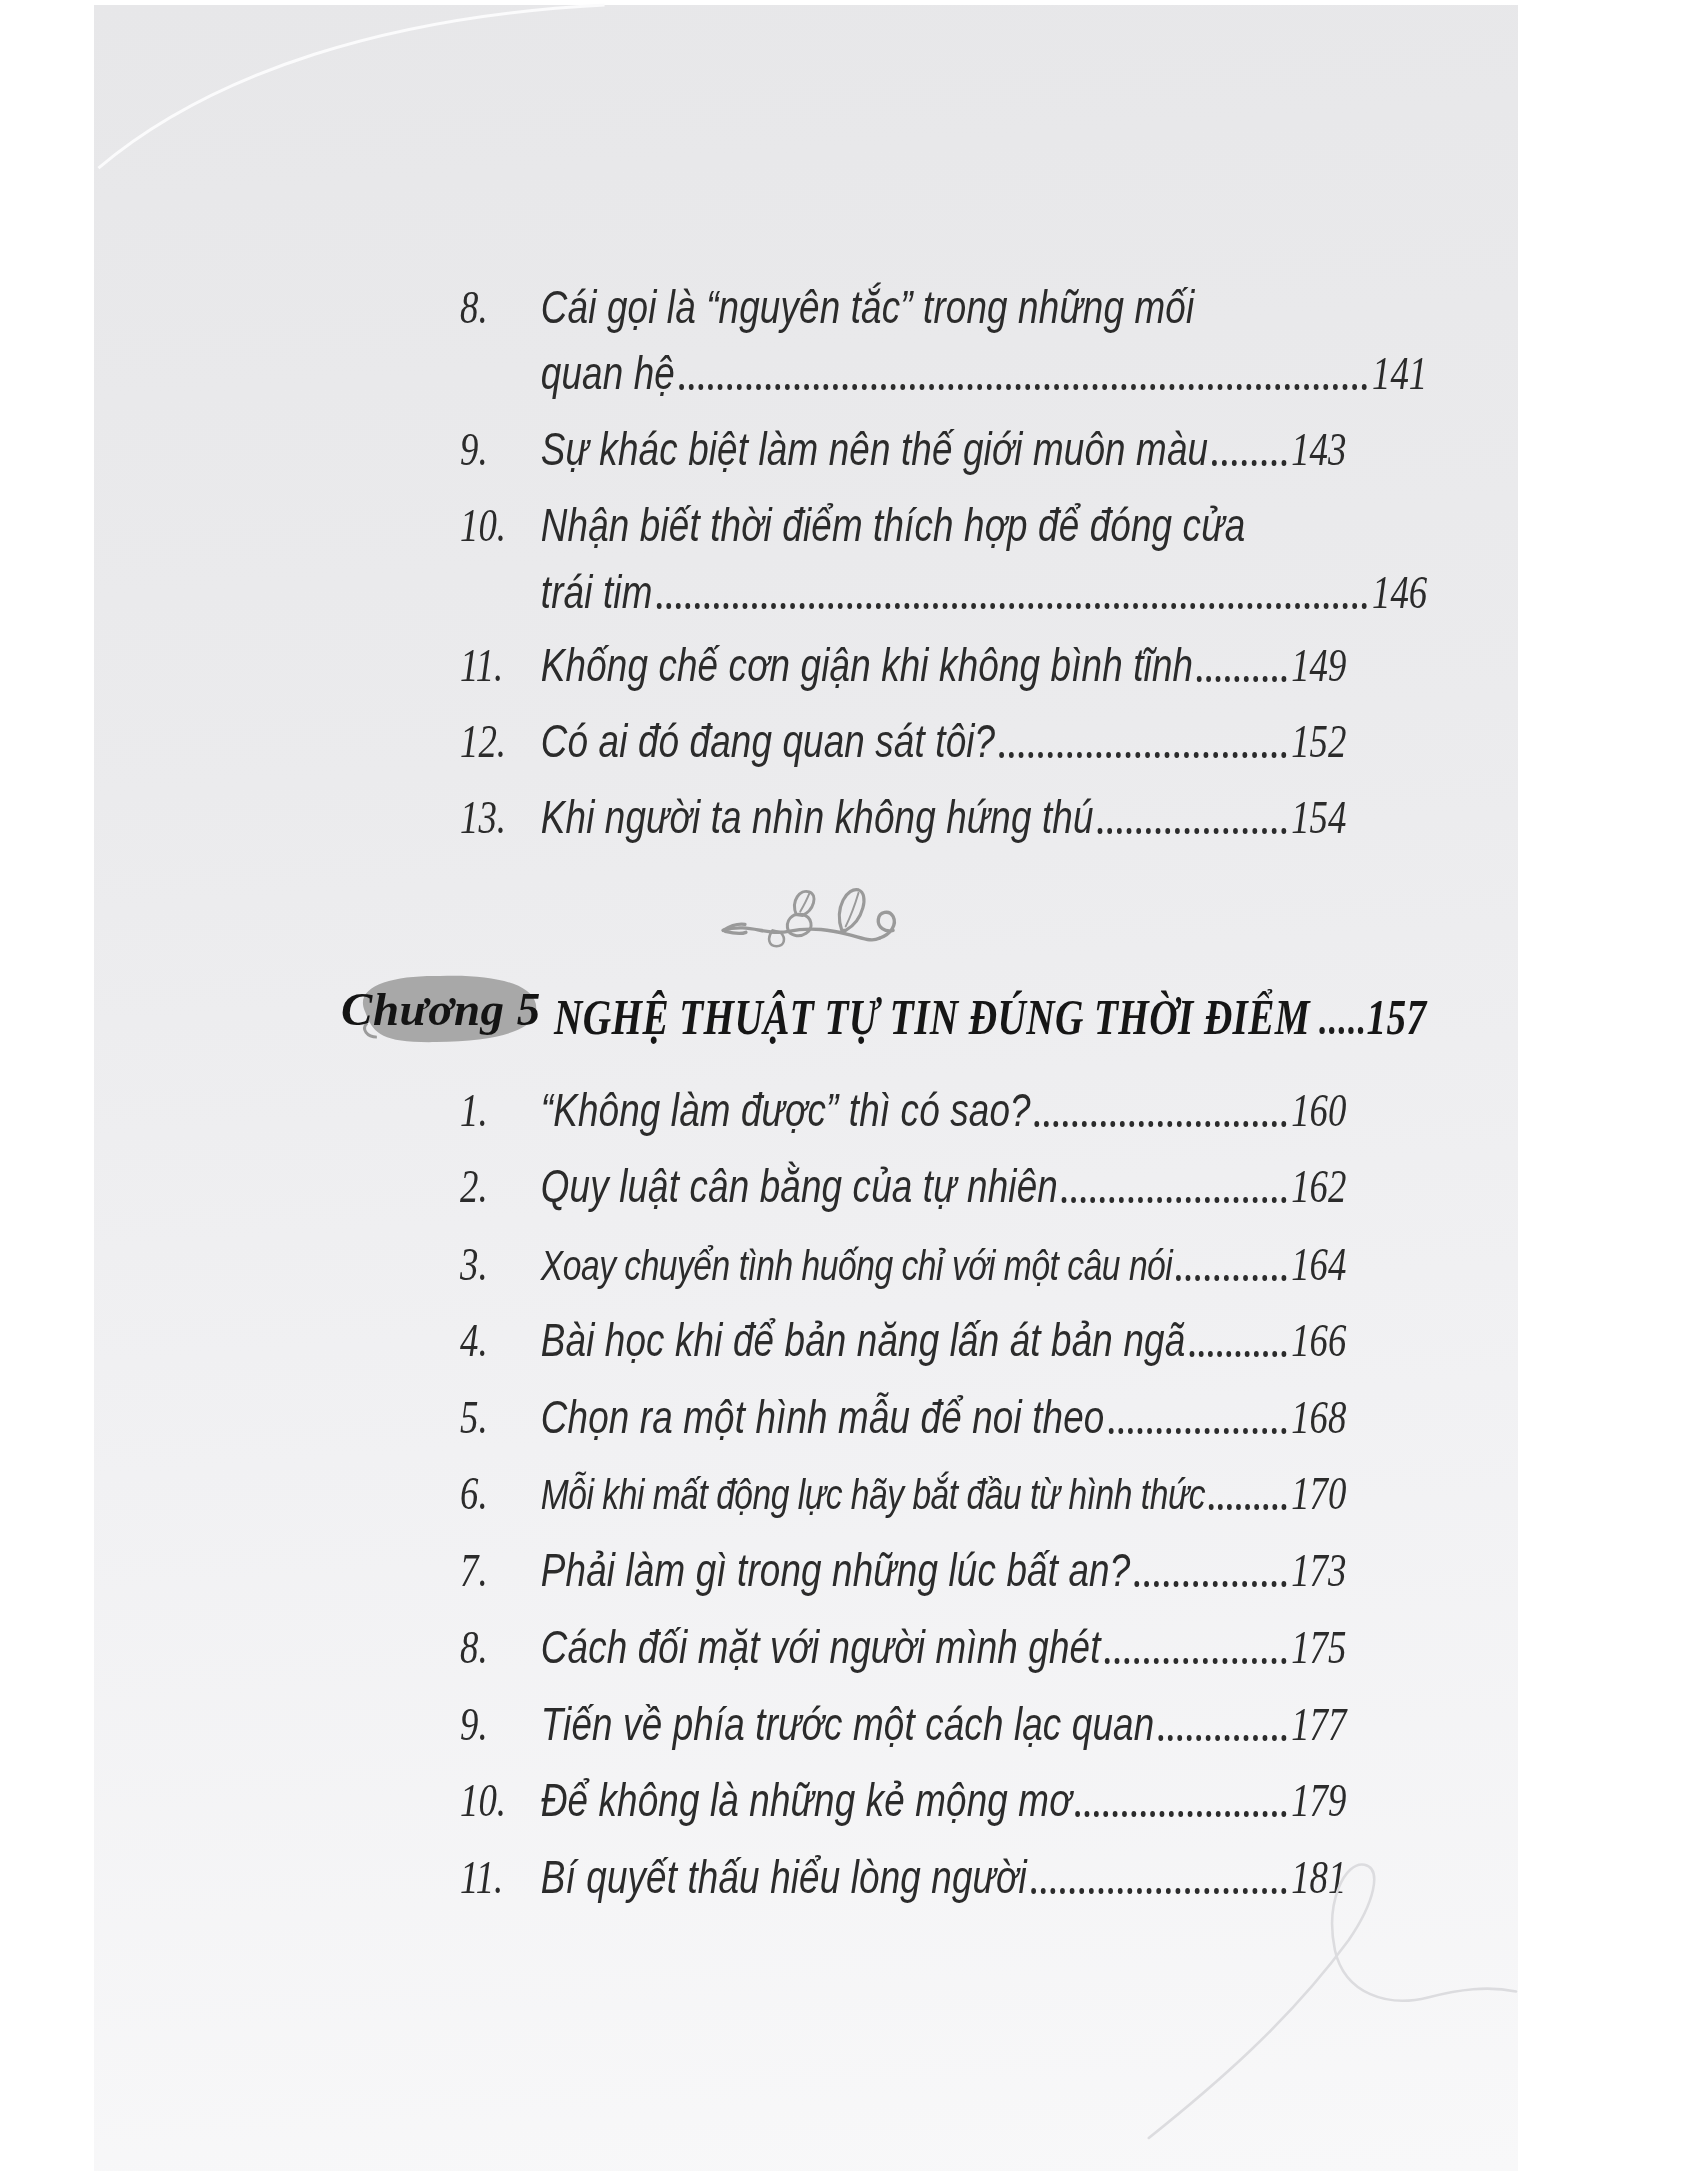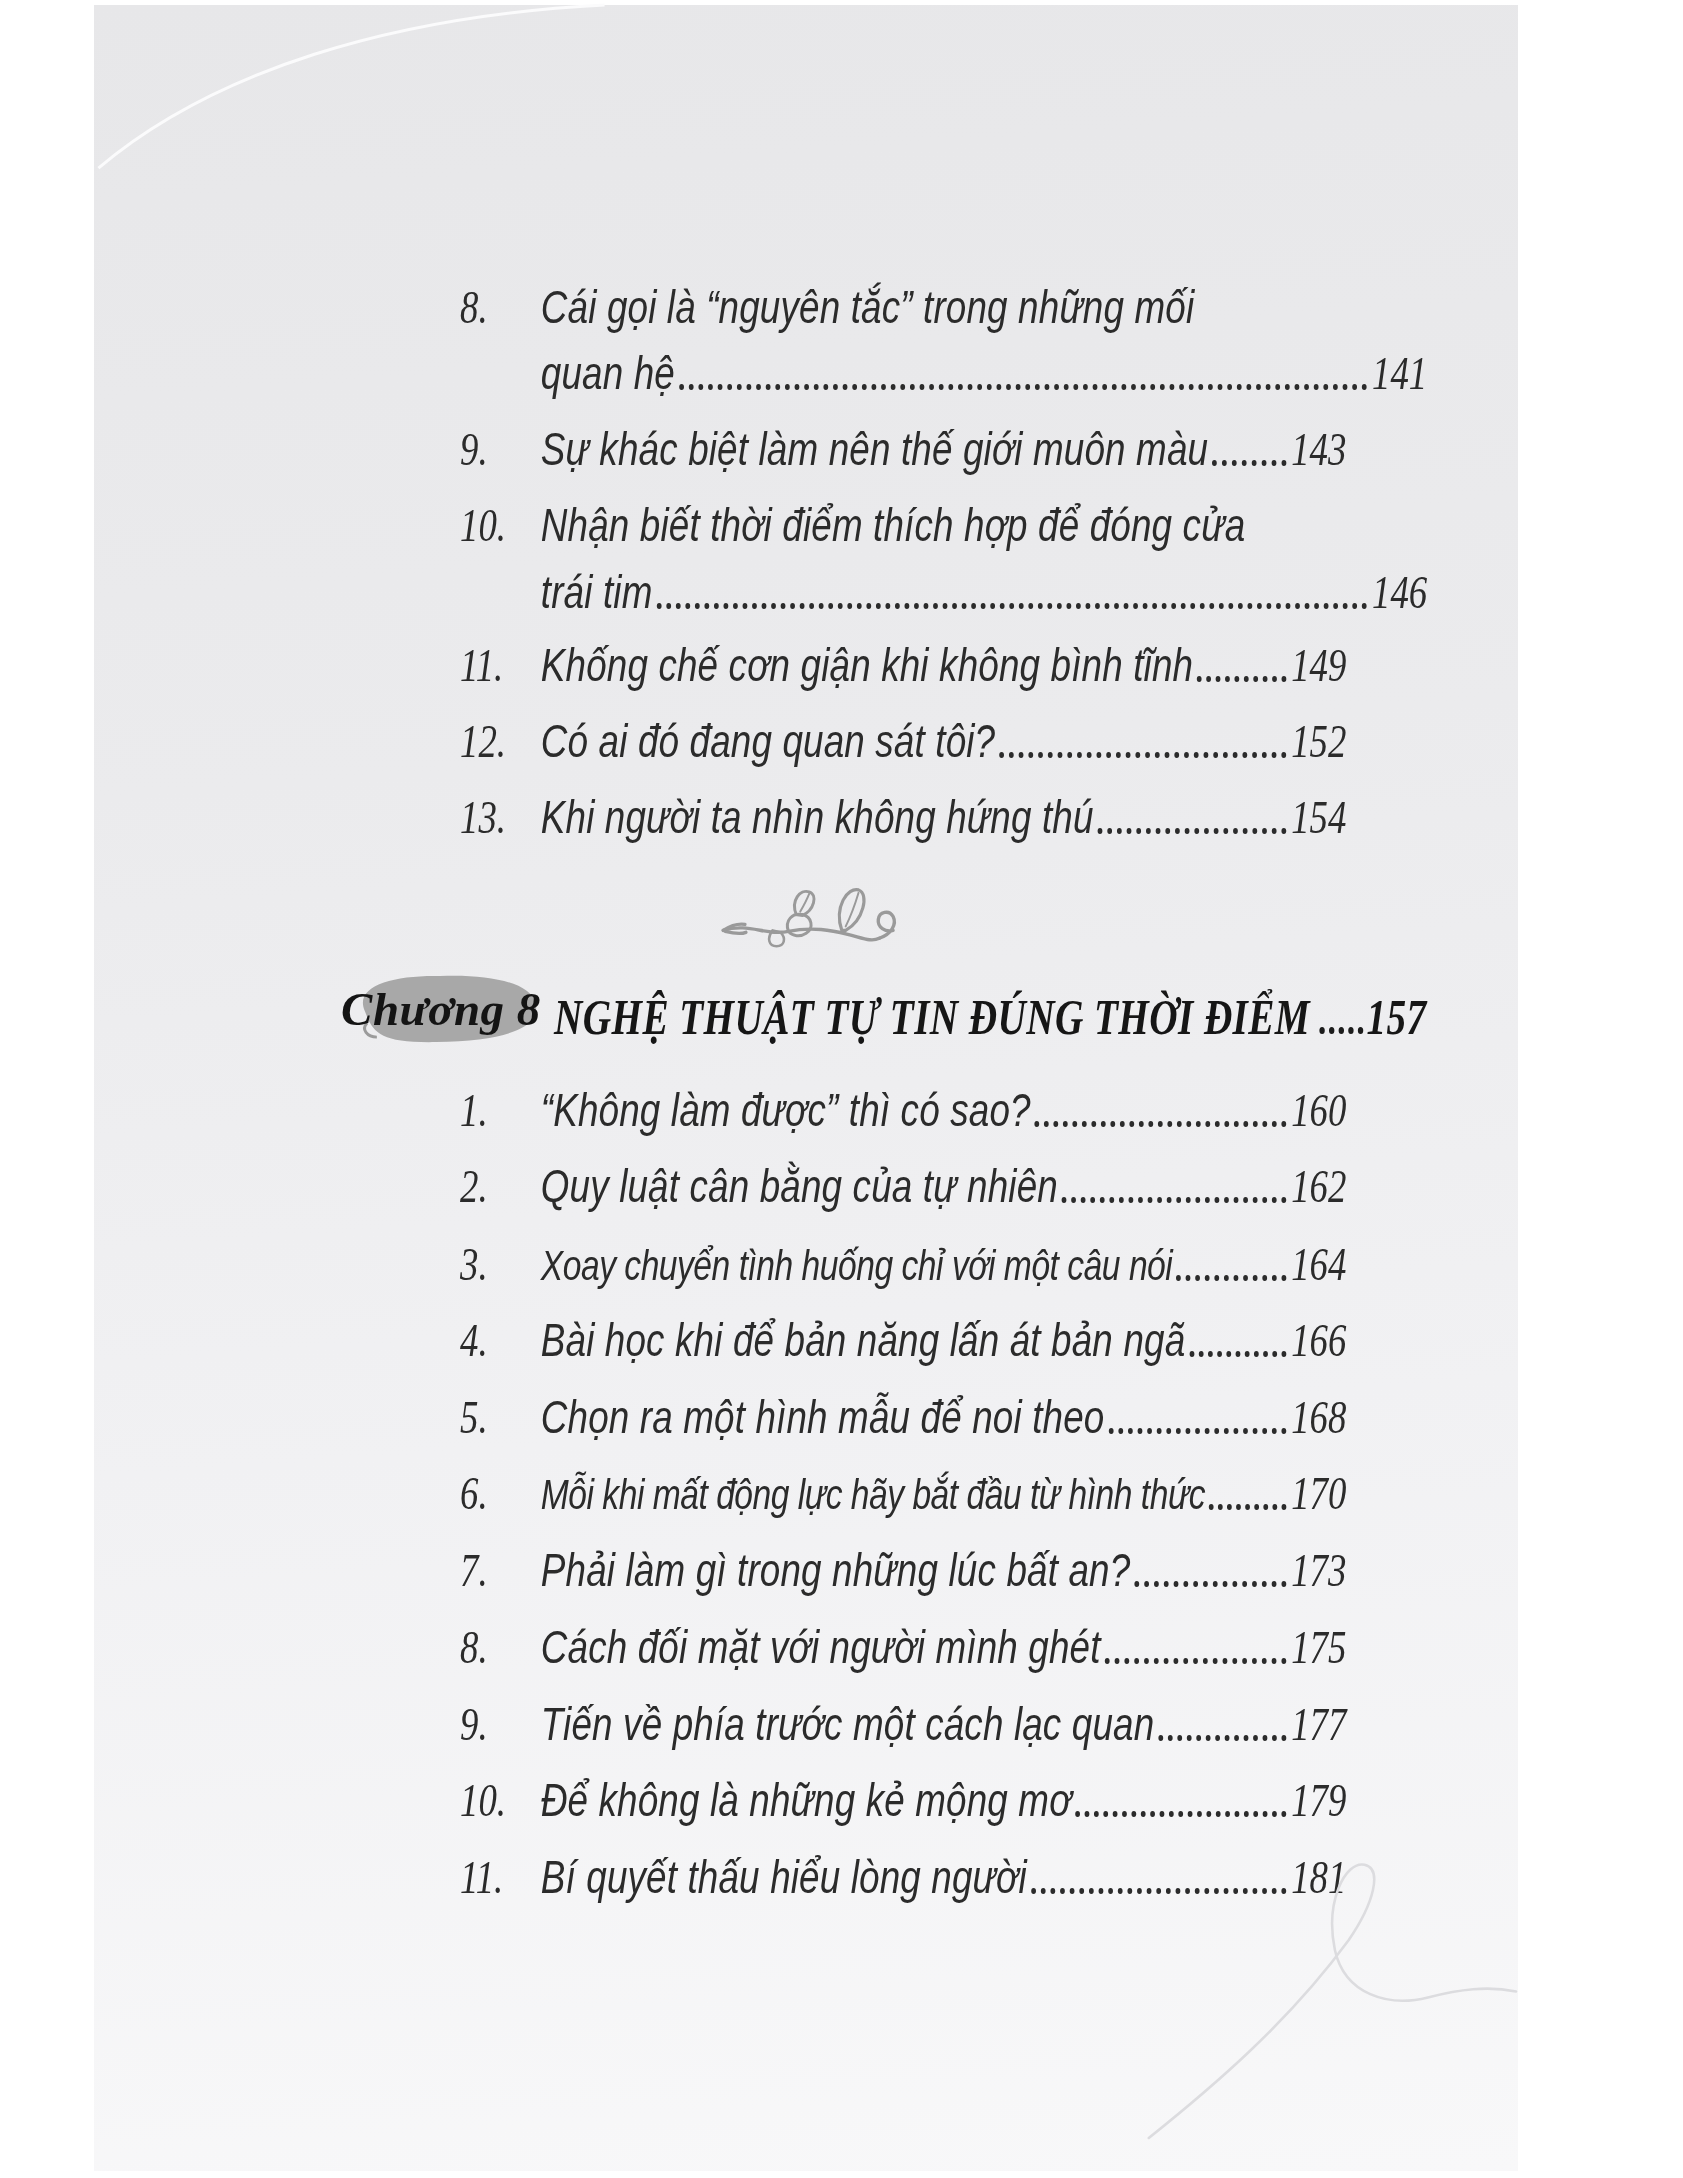--- a/index.html
+++ b/index.html
@@ -140,21 +140,21 @@
     <path d="M128,52 C120,28 134,8 145,11 C156,15 150,42 132,52 Z" stroke-width="3.2"></path>
     <path d="M132,48 C138,36 142,24 145,14" stroke-width="2"></path>
   </g>
 </svg>
 
 <div class="chapter-label">
   <svg viewBox="0 0 210 76">
     <path d="M28,40 C16,14 56,3 104,4 C152,2 196,10 201,32 C206,56 172,70 100,71 C44,72 36,62 28,40 Z" fill="#a8a8a8"></path>
     <path d="M30,52 C24,58 30,66 40,66" fill="none" stroke="#9b9b9b" stroke-width="3"></path>
   </svg>
-  <span>Chương 8</span>
+  <span>Chương 5</span>
 </div>
 <div class="heading">
   <span class="htitle">NGHỆ THUẬT TỰ TIN ĐÚNG THỜI ĐIỂM</span>
   <span class="hdots"></span>
   <span class="hpg">157</span>
 </div>
 
 <div class="trow" style="top:1079px">
   <span class="num">1.</span>
   <span class="ttl">“Không làm được” thì có sao?</span>

